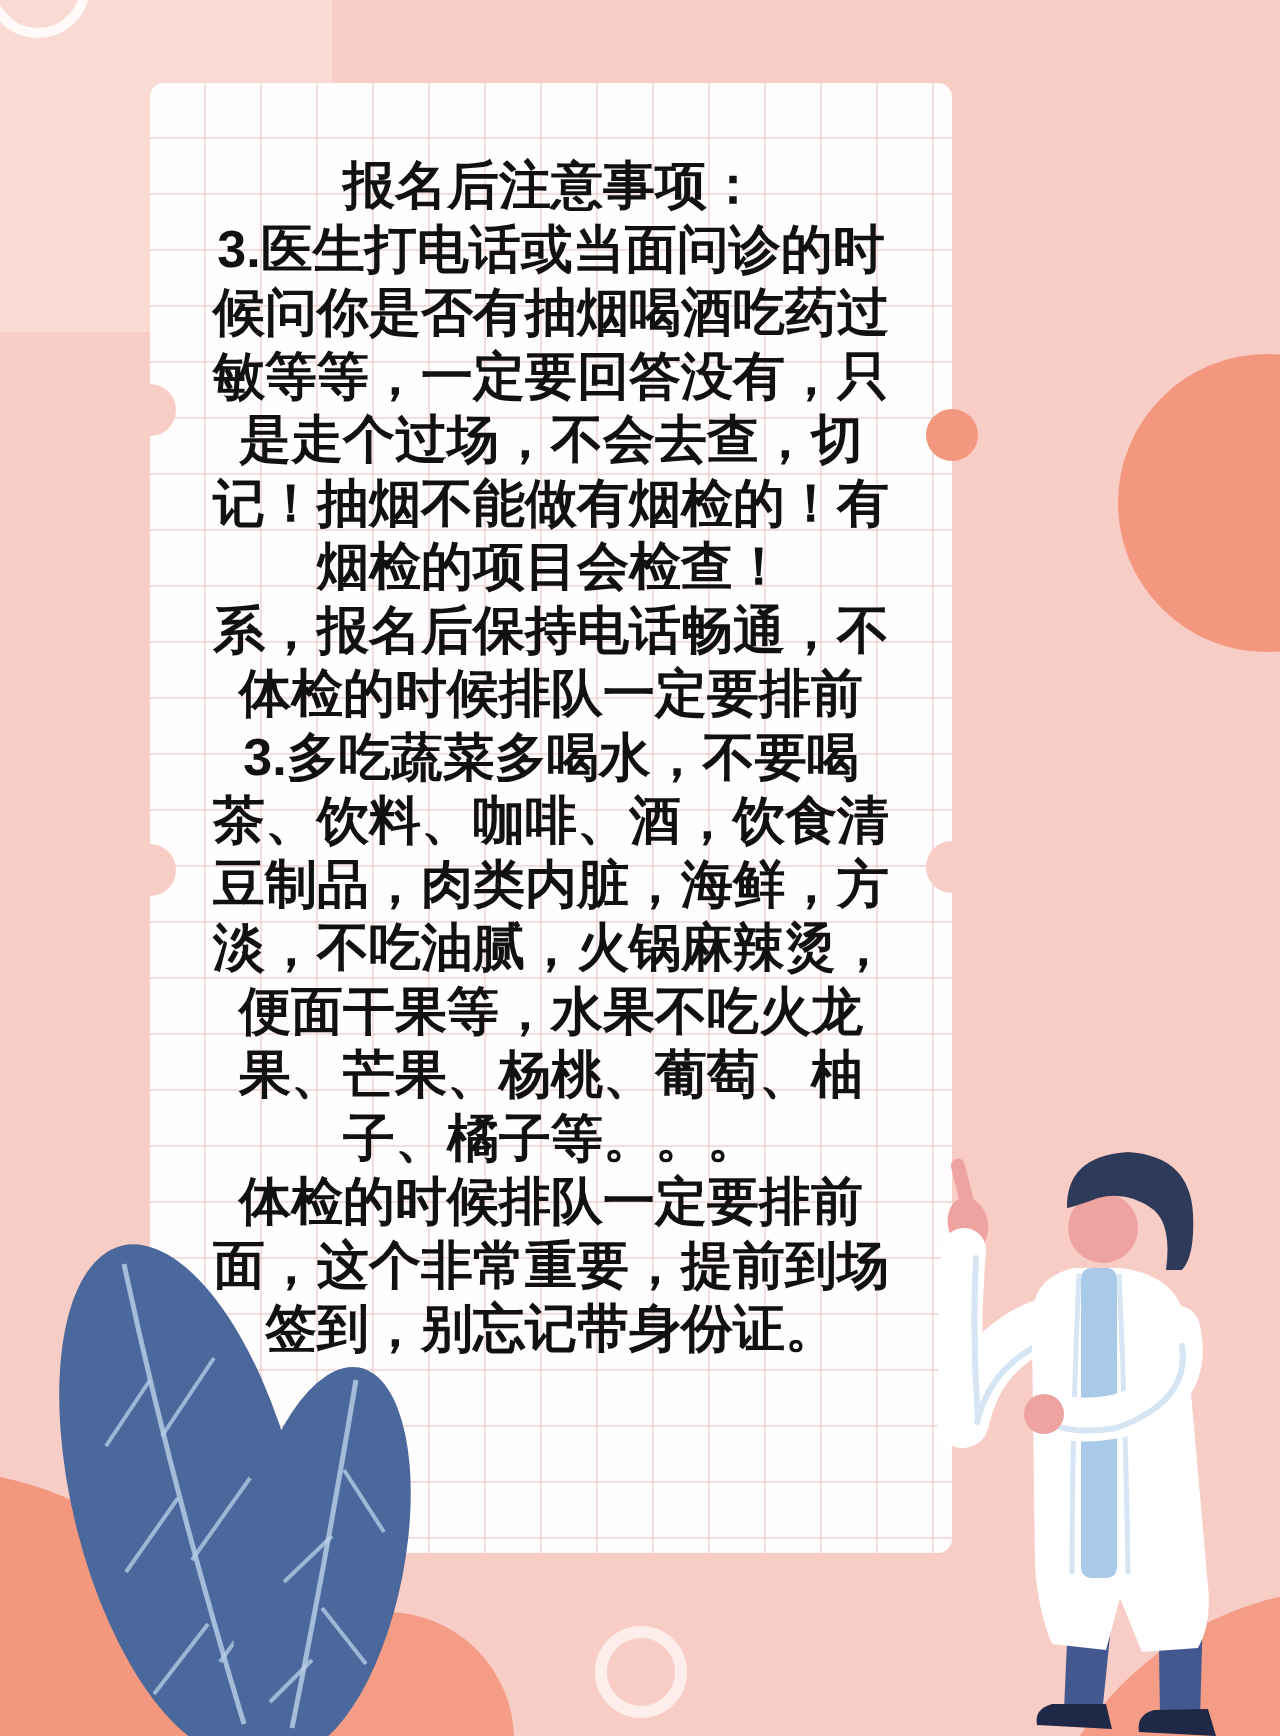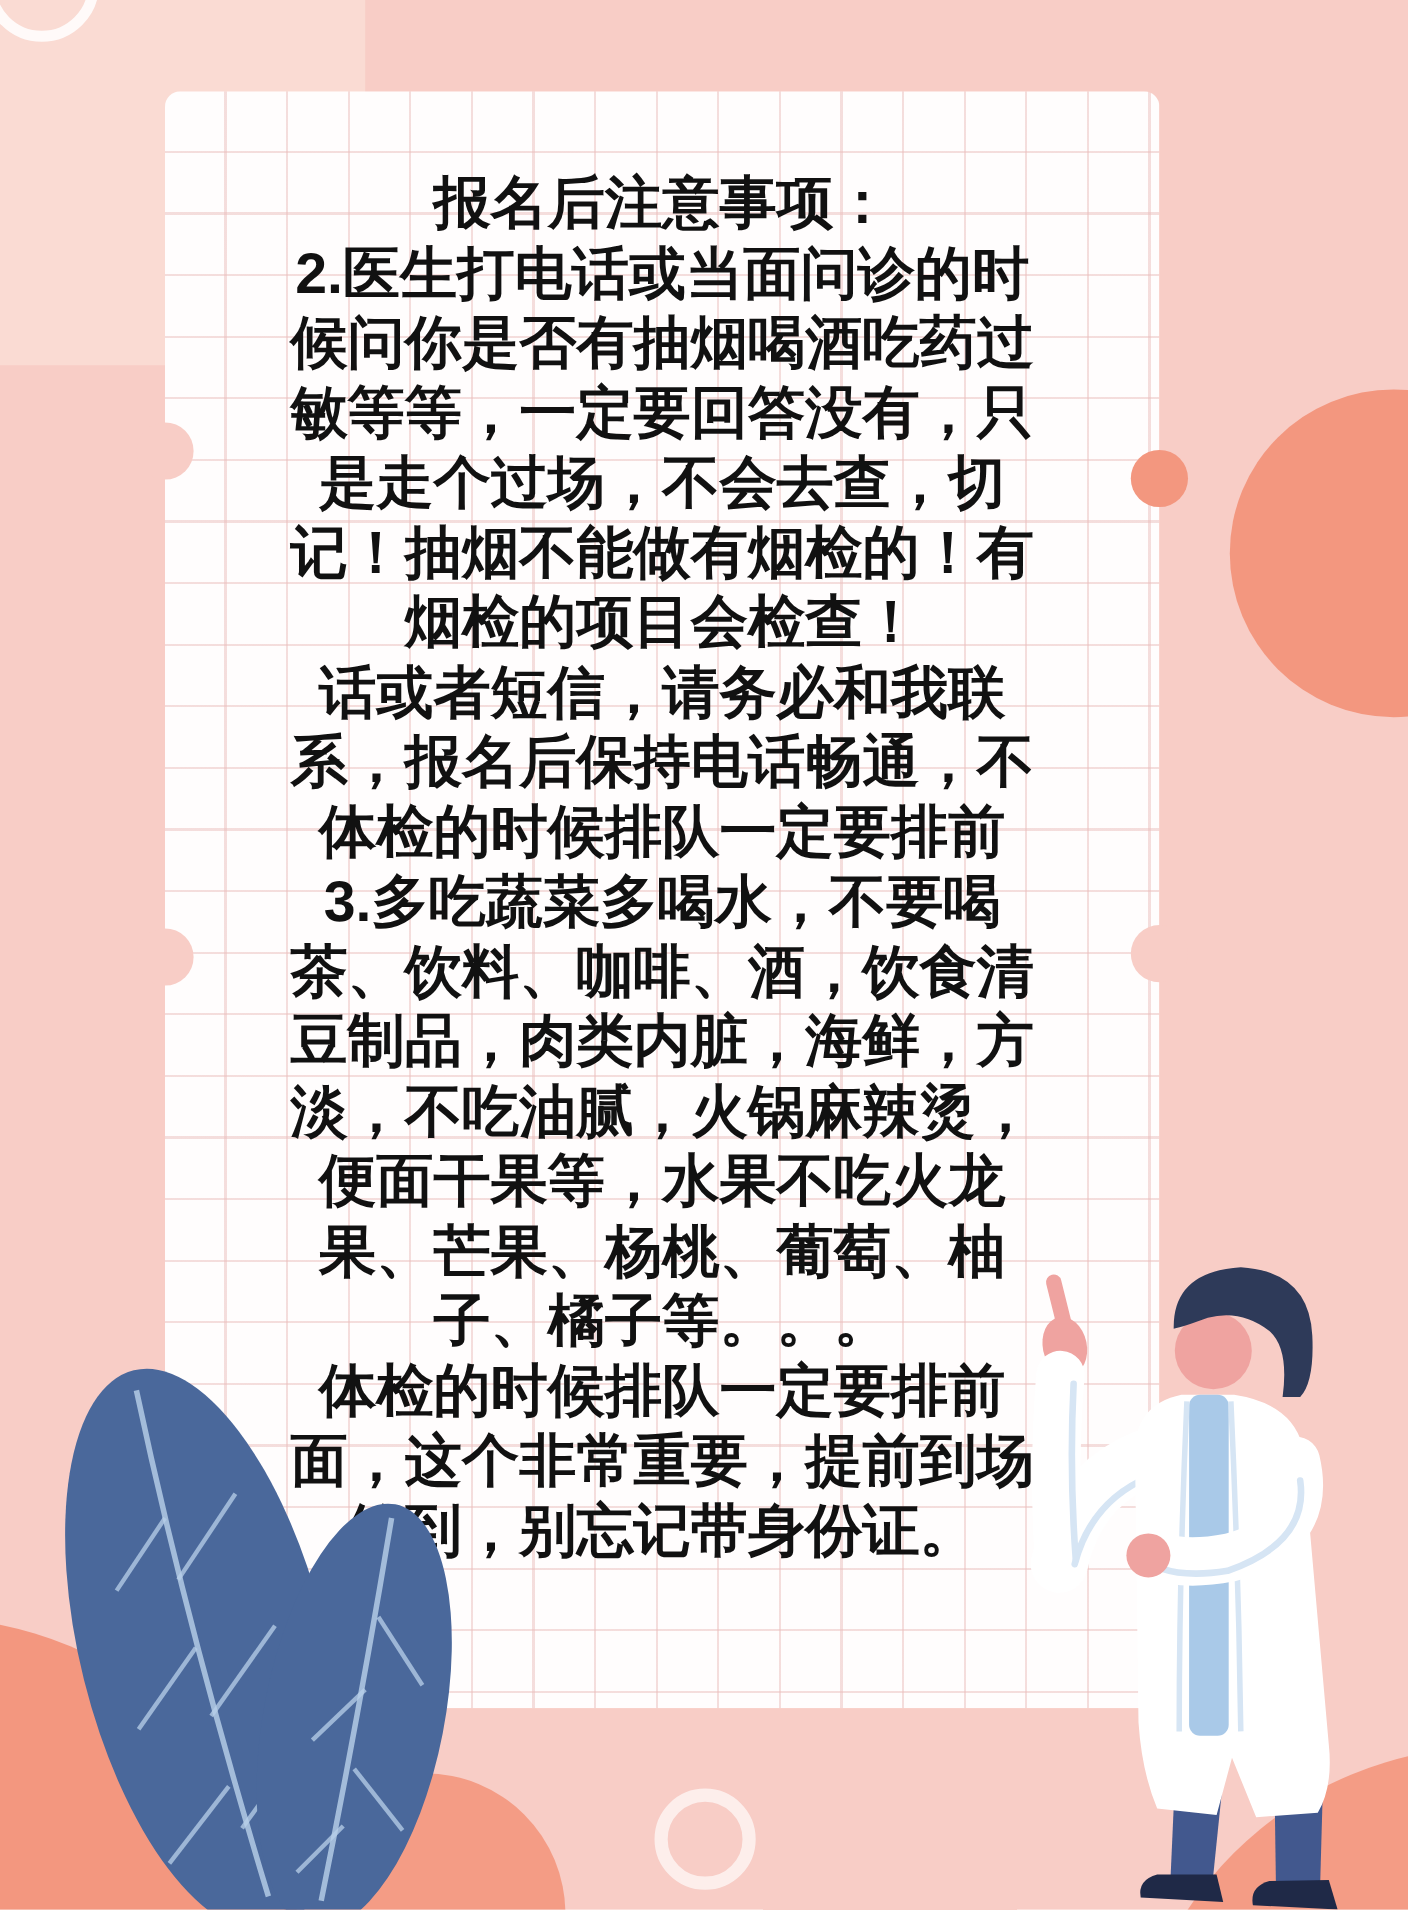--- a/index.html
+++ b/index.html
@@ -23,21 +23,21 @@
   .ring-topleft{left:-14px;top:-66px;width:104px;height:104px;}
   .ring-bottom{left:595px;top:1626px;width:92px;height:92px;border-width:12px;opacity:.65;}
   .coral{background:var(--coral);}
   .coral-right{left:1118px;top:354px;width:298px;height:298px;}
   .coral-bottom-left{left:-420px;top:1470px;width:700px;height:700px;}
   .coral-bottom-center{left:258px;top:1612px;width:256px;height:256px;background:#f49c85;}
   .coral-bottom-right{left:1025px;top:1588px;width:660px;height:660px;background:#f49c85;}
 
   
   .card{
-    left:150px;top:83px;width:904px;height:1470px;background:var(--card);
+    left:150px;top:83px;width:802px;height:1470px;background:var(--card);
     border-radius:14px;
     background-image:
       repeating-linear-gradient(to right, transparent 0 54px, var(--grid) 54px 56px),
       repeating-linear-gradient(to bottom, transparent 0 54px, var(--grid) 54px 56px);
   }
   .notch{position:absolute;width:52px;height:52px;border-radius:50%;}
   .notch-l1{left:-26px;top:301px;background:var(--bg);}
   .notch-l2{left:-26px;top:761px;background:var(--bg);}
   .notch-r1{right:-26px;top:326px;background:var(--coral);}
   .notch-r2{right:-26px;top:758px;background:var(--bg);}
@@ -65,27 +65,26 @@
 <div class="abs circle ring ring-bottom"></div>
 
 <div class="abs card">
   <div class="notch notch-l1"></div>
   <div class="notch notch-l2"></div>
   <div class="notch notch-r1"></div>
   <div class="notch notch-r2"></div>
 
   <div class="text-block" id="lines-container">
     <div class="line">报名后注意事项：</div>
-  <div class="line">2.医生打电话或当面问诊的时</div>
+  <div class="line">3.医生打电话或当面问诊的时</div>
       <div class="line">候问你是否有抽烟喝酒吃药过</div>
       <div class="line">敏等等，一定要回答没有，只</div>
       <div class="line">是走个过场，不会去查，切</div>
       <div class="line">记！抽烟不能做有烟检的！有</div>
       <div class="line">烟检的项目会检查！</div>
-      <div class="line">话或者短信，请务必和我联</div>
       <div class="line">系，报名后保持电话畅通，不</div>
       <div class="line">体检的时候排队一定要排前</div>
       <div class="line">3.多吃蔬菜多喝水，不要喝</div>
       <div class="line">茶、饮料、咖啡、酒，饮食清</div>
       <div class="line">豆制品，肉类内脏，海鲜，方</div>
       <div class="line">淡，不吃油腻，火锅麻辣烫，</div>
       <div class="line">便面干果等，水果不吃火龙</div>
       <div class="line">果、芒果、杨桃、葡萄、柚</div>
       <div class="line">子、橘子等。。。</div>
       <div class="line">体检的时候排队一定要排前</div>

